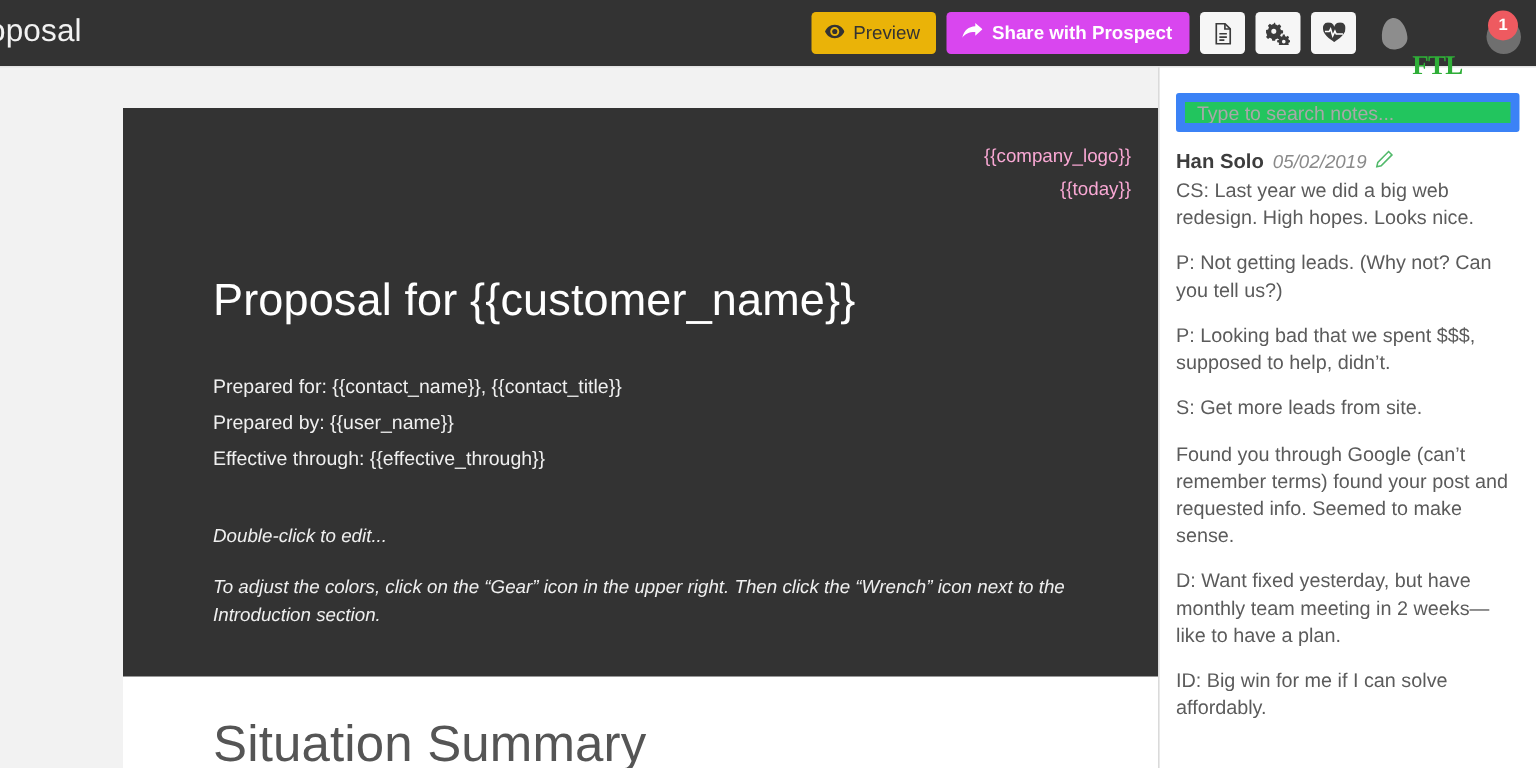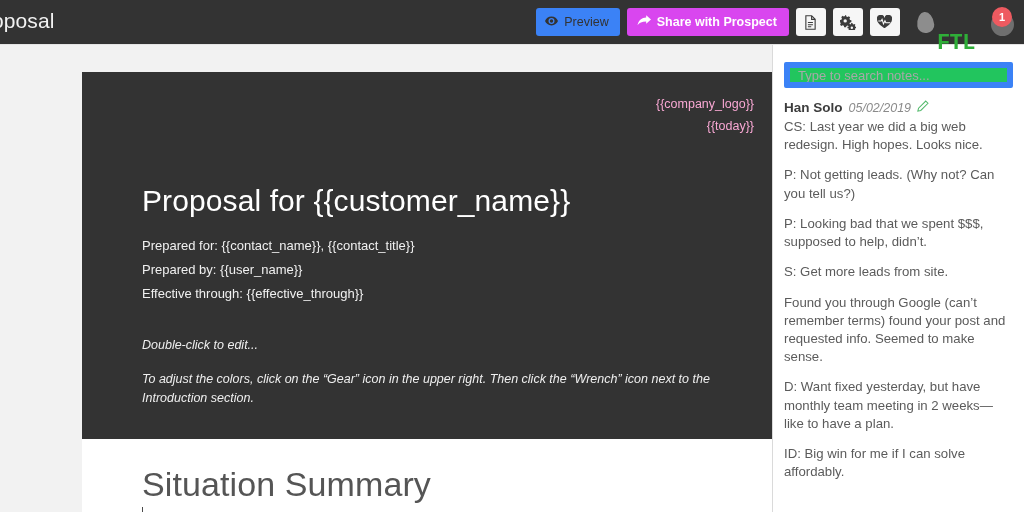--- a/index.html
+++ b/index.html
@@ -61,21 +61,21 @@
     height: 28px;
     border-radius: 3px;
     font-size: 12.5px;
     border: none;
     cursor: pointer;
     white-space: nowrap;
     font-family: "Liberation Sans", sans-serif;
   }
 
   .btn-preview {
-    background: #3b82f6;
+    background: #eab308;
     color: #333;
     padding: 0 11px 0 9px;
   }
 
   .btn-share {
     background: #d946ef;
     color: #ffffff;
     padding: 0 12px 0 10px;
     font-weight: 600;
   }
@@ -97,25 +97,25 @@
     margin-left: 10px;
     margin-right: 6px;
   }
   .brand-mark {
     width: 17px; height: 21px;
     background: #8d8d8d;
     border-radius: 52% 52% 50% 50% / 66% 66% 38% 38%;
     transform: rotate(-6deg);
   }
   .brand-text {
-    font-size: 22px;
+    font-size: 18px;
     font-weight: 700;
     color: #2fae38;
     letter-spacing: -0.5px;
-    font-family: Liberation Mono, monospace;
+    font-family: Liberation Serif, serif;
     margin-top: 42px;
   }
 
   .avatar-wrap {
     position: relative;
     width: 26px; height: 26px;
     margin-right: 2px;
     margin-left: 2px;
   }
   .avatar {
@@ -185,21 +185,21 @@
 
   .hero-title {
     font-size: 30px;
     font-weight: 400;
     color: #ffffff;
     margin-top: 48px;
     letter-spacing: .1px;
   }
 
   .hero-fields {
-    margin-top: 16px;
+    margin-top: 28px;
     font-size: 13px;
     line-height: 1.85;
     color: #f0f0f0;
   }
 
   .hero-note {
     margin-top: 30px;
     font-size: 12.5px;
     font-style: italic;
     color: #efefef;

